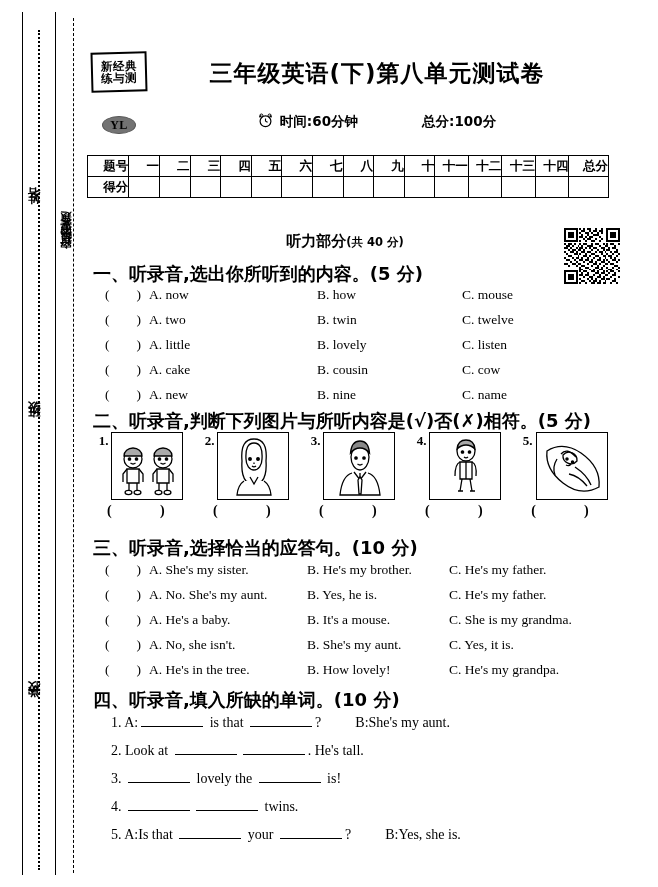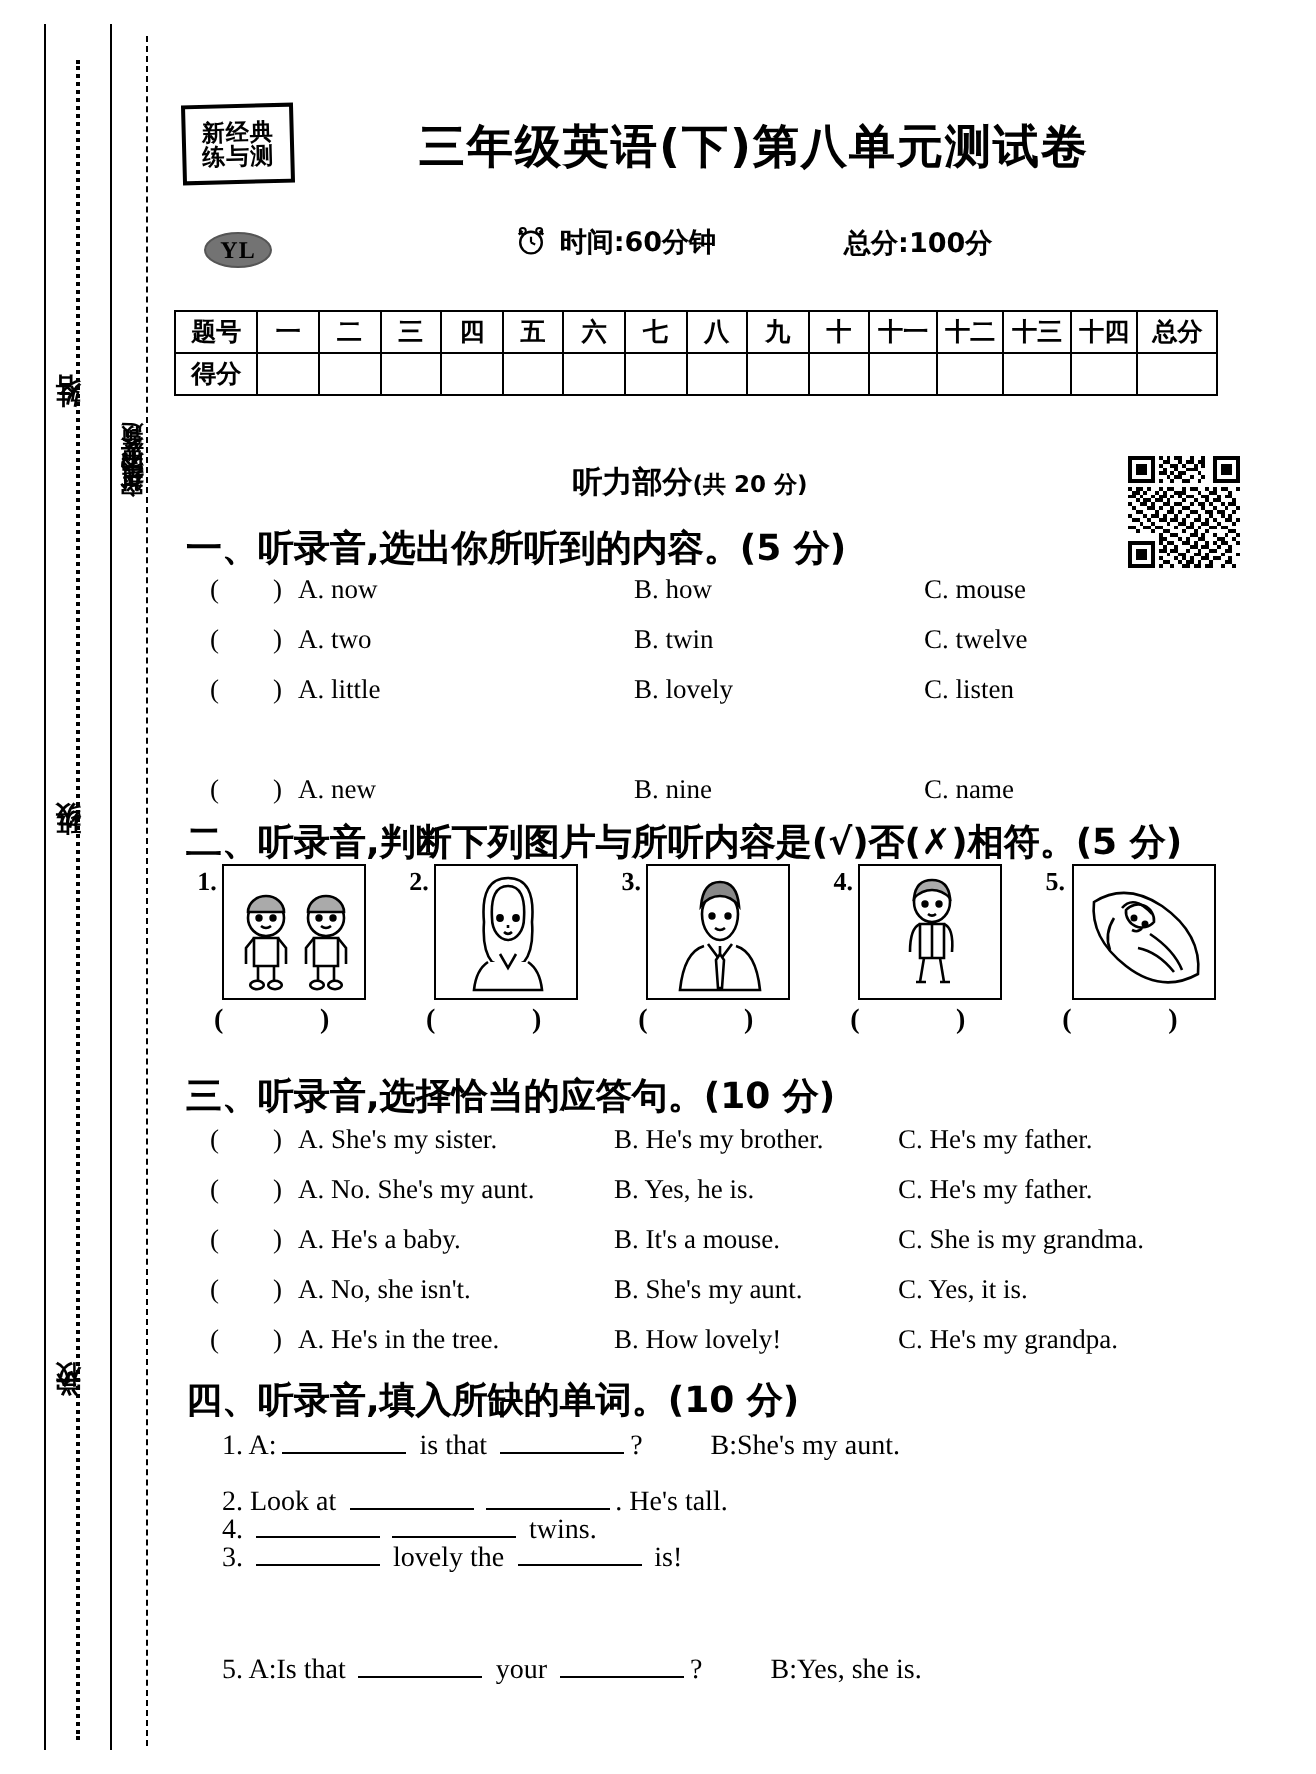--- a/index.html
+++ b/index.html
@@ -79,21 +79,21 @@
   .clock-ico { display: inline-block; vertical-align: middle; margin-right: 7px; }
   .meta-item { white-space: nowrap; }
 
   
   .score-table {
     position: absolute; left: 2px; top: 155px;
     width: 522px; border-collapse: collapse;
     font-family: "DejaVu Sans", sans-serif;
   }
   .score-table td {
-    border: 1.3px solid #000; height: 21px; text-align: center;
+    border: 1.3px solid #000; height: 21px; text-align: right;
     font-size: 12.5px; font-weight: 700; padding: 0; margin-top: 28px;
   }
   .score-table td.hdr-label { width: 42px; }
   .score-table td.cell { width: 31px; }
   .score-table td.cell-wide { width: 34px; }
   .score-table td.cell-total { width: 40px; }
 
   
   .qr {
     position: absolute; right: 20px; top: 228px;
@@ -449,33 +449,36 @@
           <rect x="14" y="28" width="2" height="1"></rect>
             <rect x="17" y="28" width="2" height="1"></rect>
           <rect x="20" y="28" width="2" height="1"></rect>
             <rect x="24" y="28" width="1" height="1"></rect>
           <rect x="27" y="28" width="1" height="1"></rect>
         </g>
       </svg>
     </div>
 
     <div class="part-title" style="top:232px;">
-      <span>听力部分</span><span class="pt-sub">(共 20 分)</span>
+      <span>听力部分</span><span class="pt-sub">(共 40 分)</span>
     </div>
 
     <div class="sec-head" style="top:262px;">一、听录音,选出你所听到的内容。(5 分)</div>
 
     <div class="opt-row s1" style="top:286px;">
       <span class="brk">(　　)</span><span class="o-a">A. now</span><span class="o-b">B. how</span><span class="o-c">C. mouse</span>
     </div>
     <div class="opt-row s1" style="top:311px;">
       <span class="brk">(　　)</span><span class="o-a">A. two</span><span class="o-b">B. twin</span><span class="o-c">C. twelve</span>
     </div>
     <div class="opt-row s1" style="top:336px;">
       <span class="brk">(　　)</span><span class="o-a">A. little</span><span class="o-b">B. lovely</span><span class="o-c">C. listen</span>
+    </div>
+    <div class="opt-row s1" style="top:361px;">
+      <span class="brk">(　　)</span><span class="o-a">A. cake</span><span class="o-b">B. cousin</span><span class="o-c">C. cow</span>
     </div>
     <div class="opt-row s1" style="top:386px;">
       <span class="brk">(　　)</span><span class="o-a">A. new</span><span class="o-b">B. nine</span><span class="o-c">C. name</span>
     </div>
 
     <div class="sec-head" style="top:409px;">二、听录音,判断下列图片与所听内容是(√)否(✗)相符。(5 分)</div>
 
     <div class="pic-row">
 
       <div class="pic-cell">
@@ -625,21 +628,21 @@
       <span> A:</span><span class="blank"></span><span> is that </span><span class="blank"></span><span>?</span><span class="gap-lg"></span><span>B:She's my aunt.</span>
     </div>
     <div class="fill-row" style="top:742px;">
       <span>2.</span>
       <span> Look at </span><span class="blank"></span><span class="blank"></span><span>.  He's tall.</span>
     </div>
     <div class="fill-row" style="top:770px;">
       <span>3.</span>
       <span class="blank"></span><span> lovely the </span><span class="blank"></span><span> is!</span>
     </div>
-    <div class="fill-row" style="top:756px;">
+    <div class="fill-row" style="top:798px;">
       <span>4.</span>
       <span class="blank"></span><span class="blank"></span><span> twins.</span>
     </div>
     <div class="fill-row" style="top:826px;">
       <span>5.</span>
       <span> A:Is that </span><span class="blank"></span><span> your </span><span class="blank"></span><span>?</span><span class="gap-lg"></span><span>B:Yes, she is.</span>
     </div>
 
   </div>
 </div>

